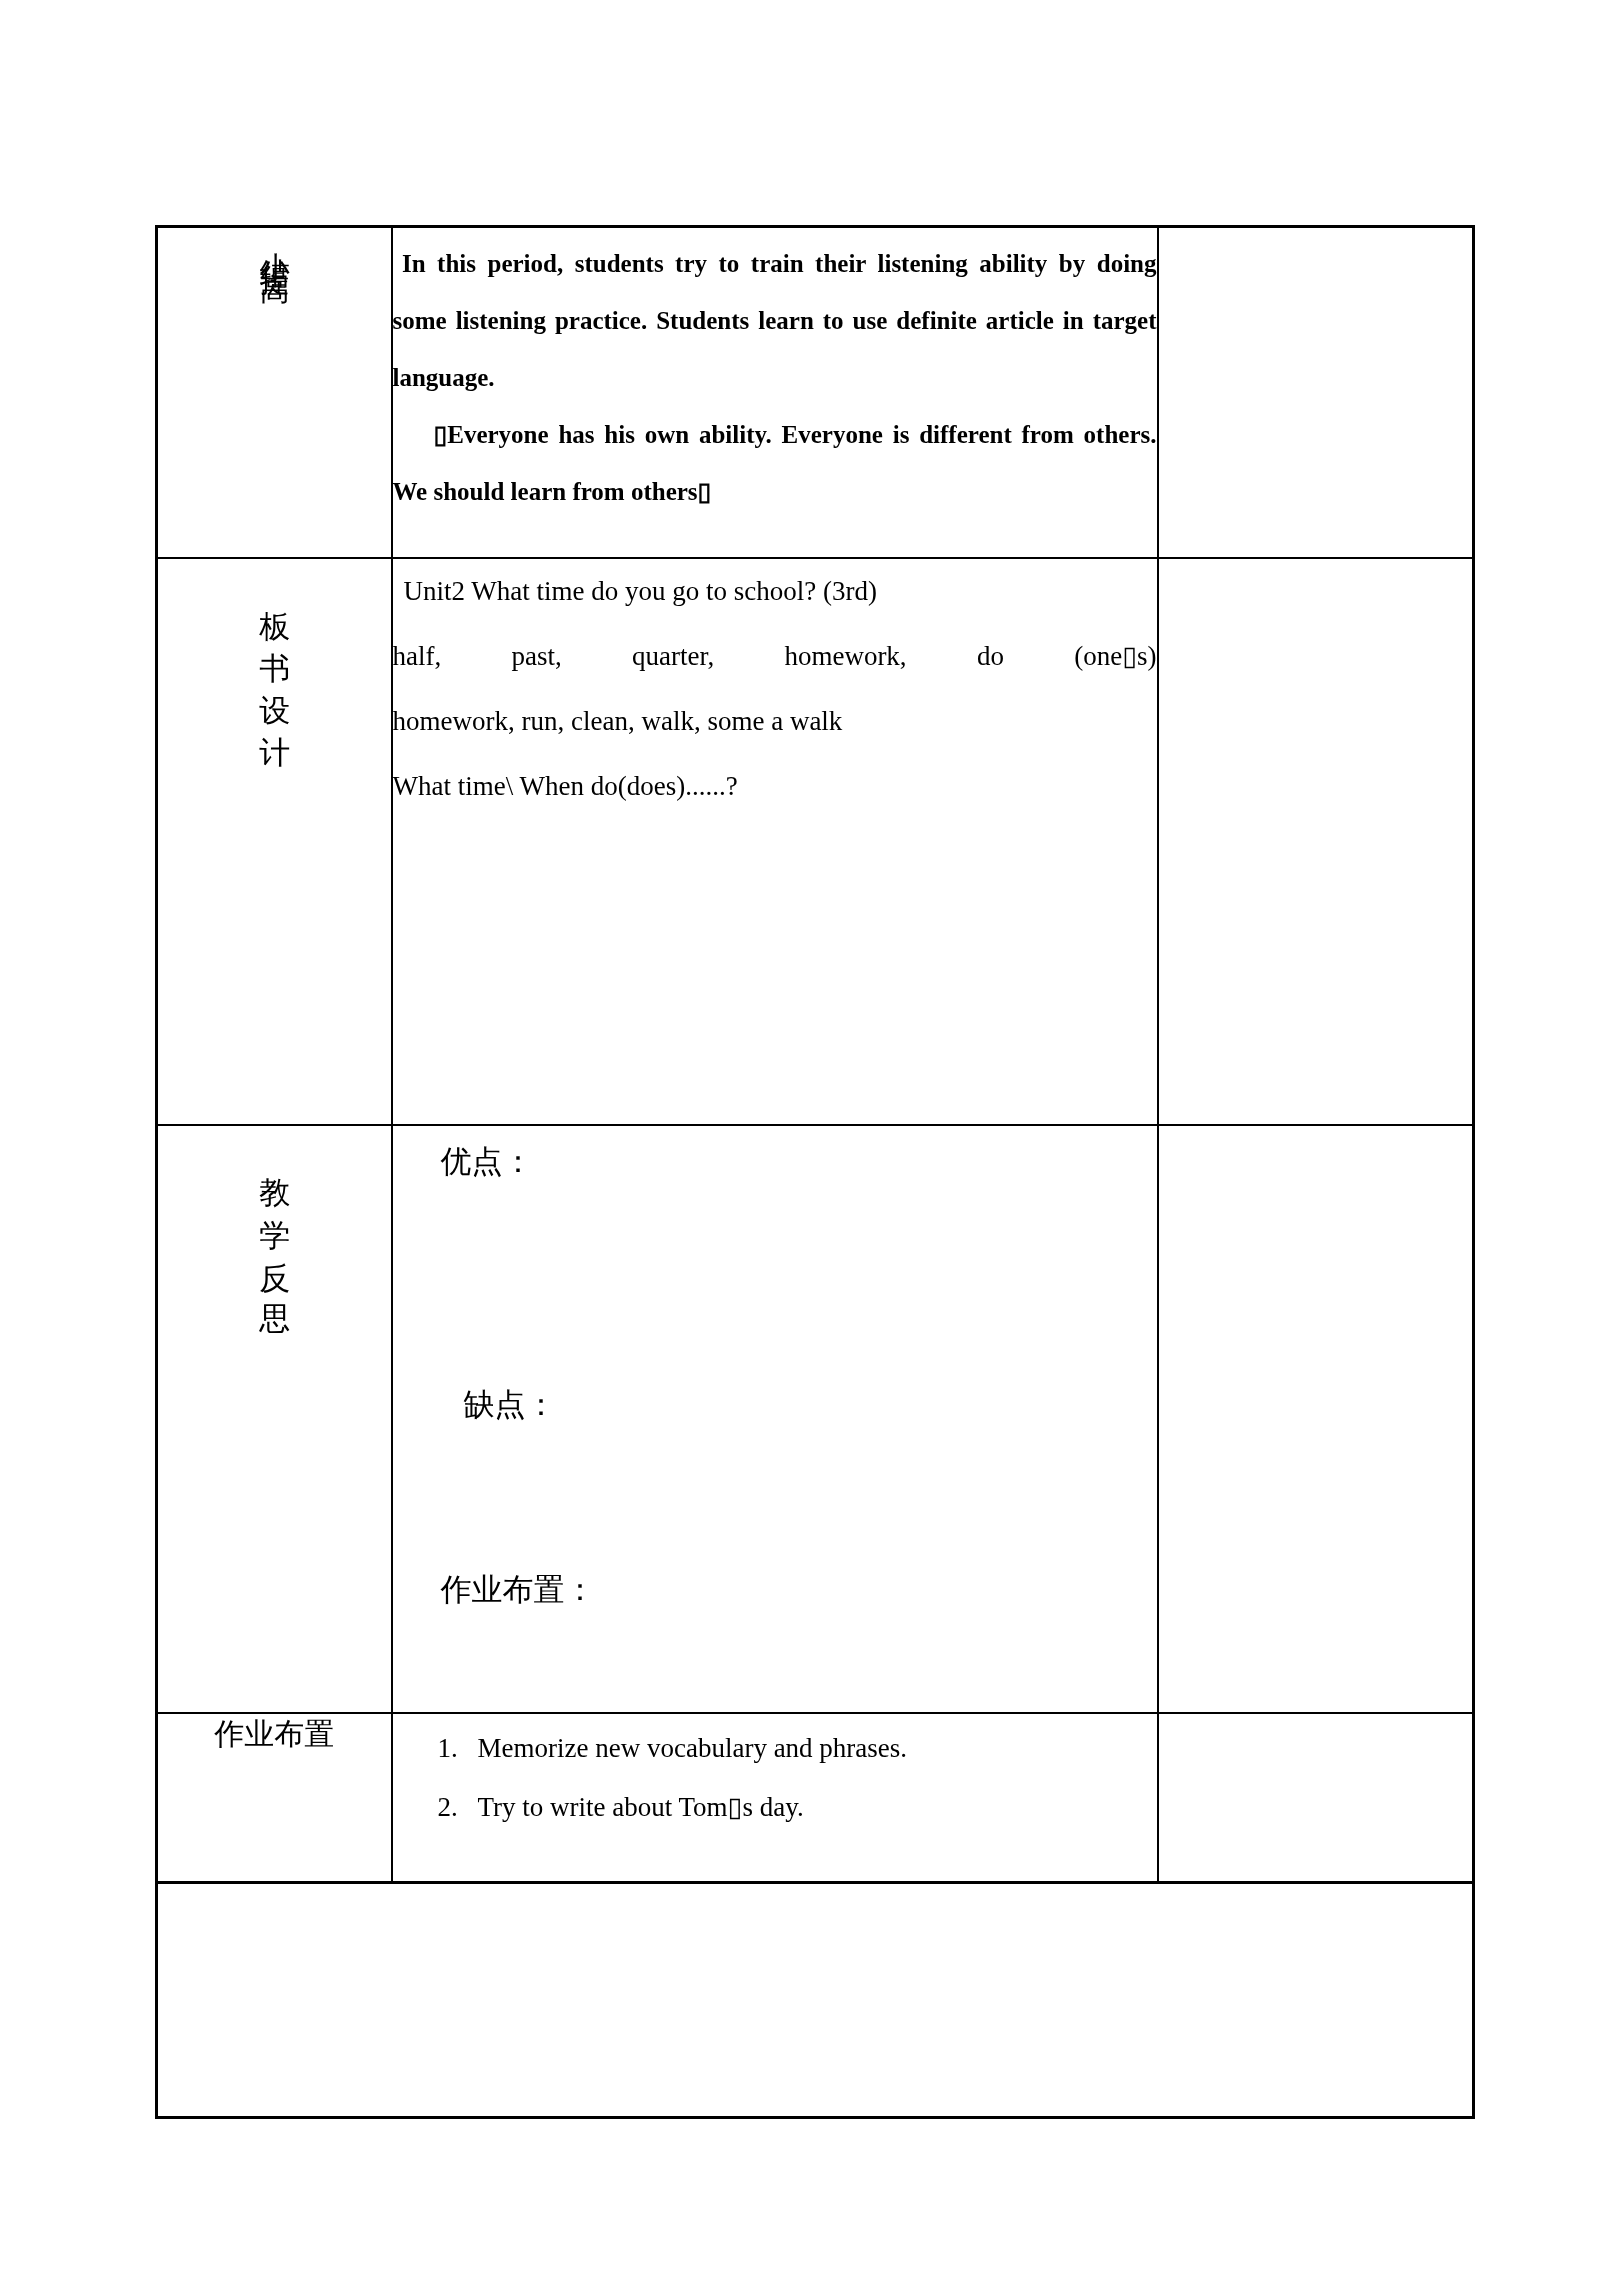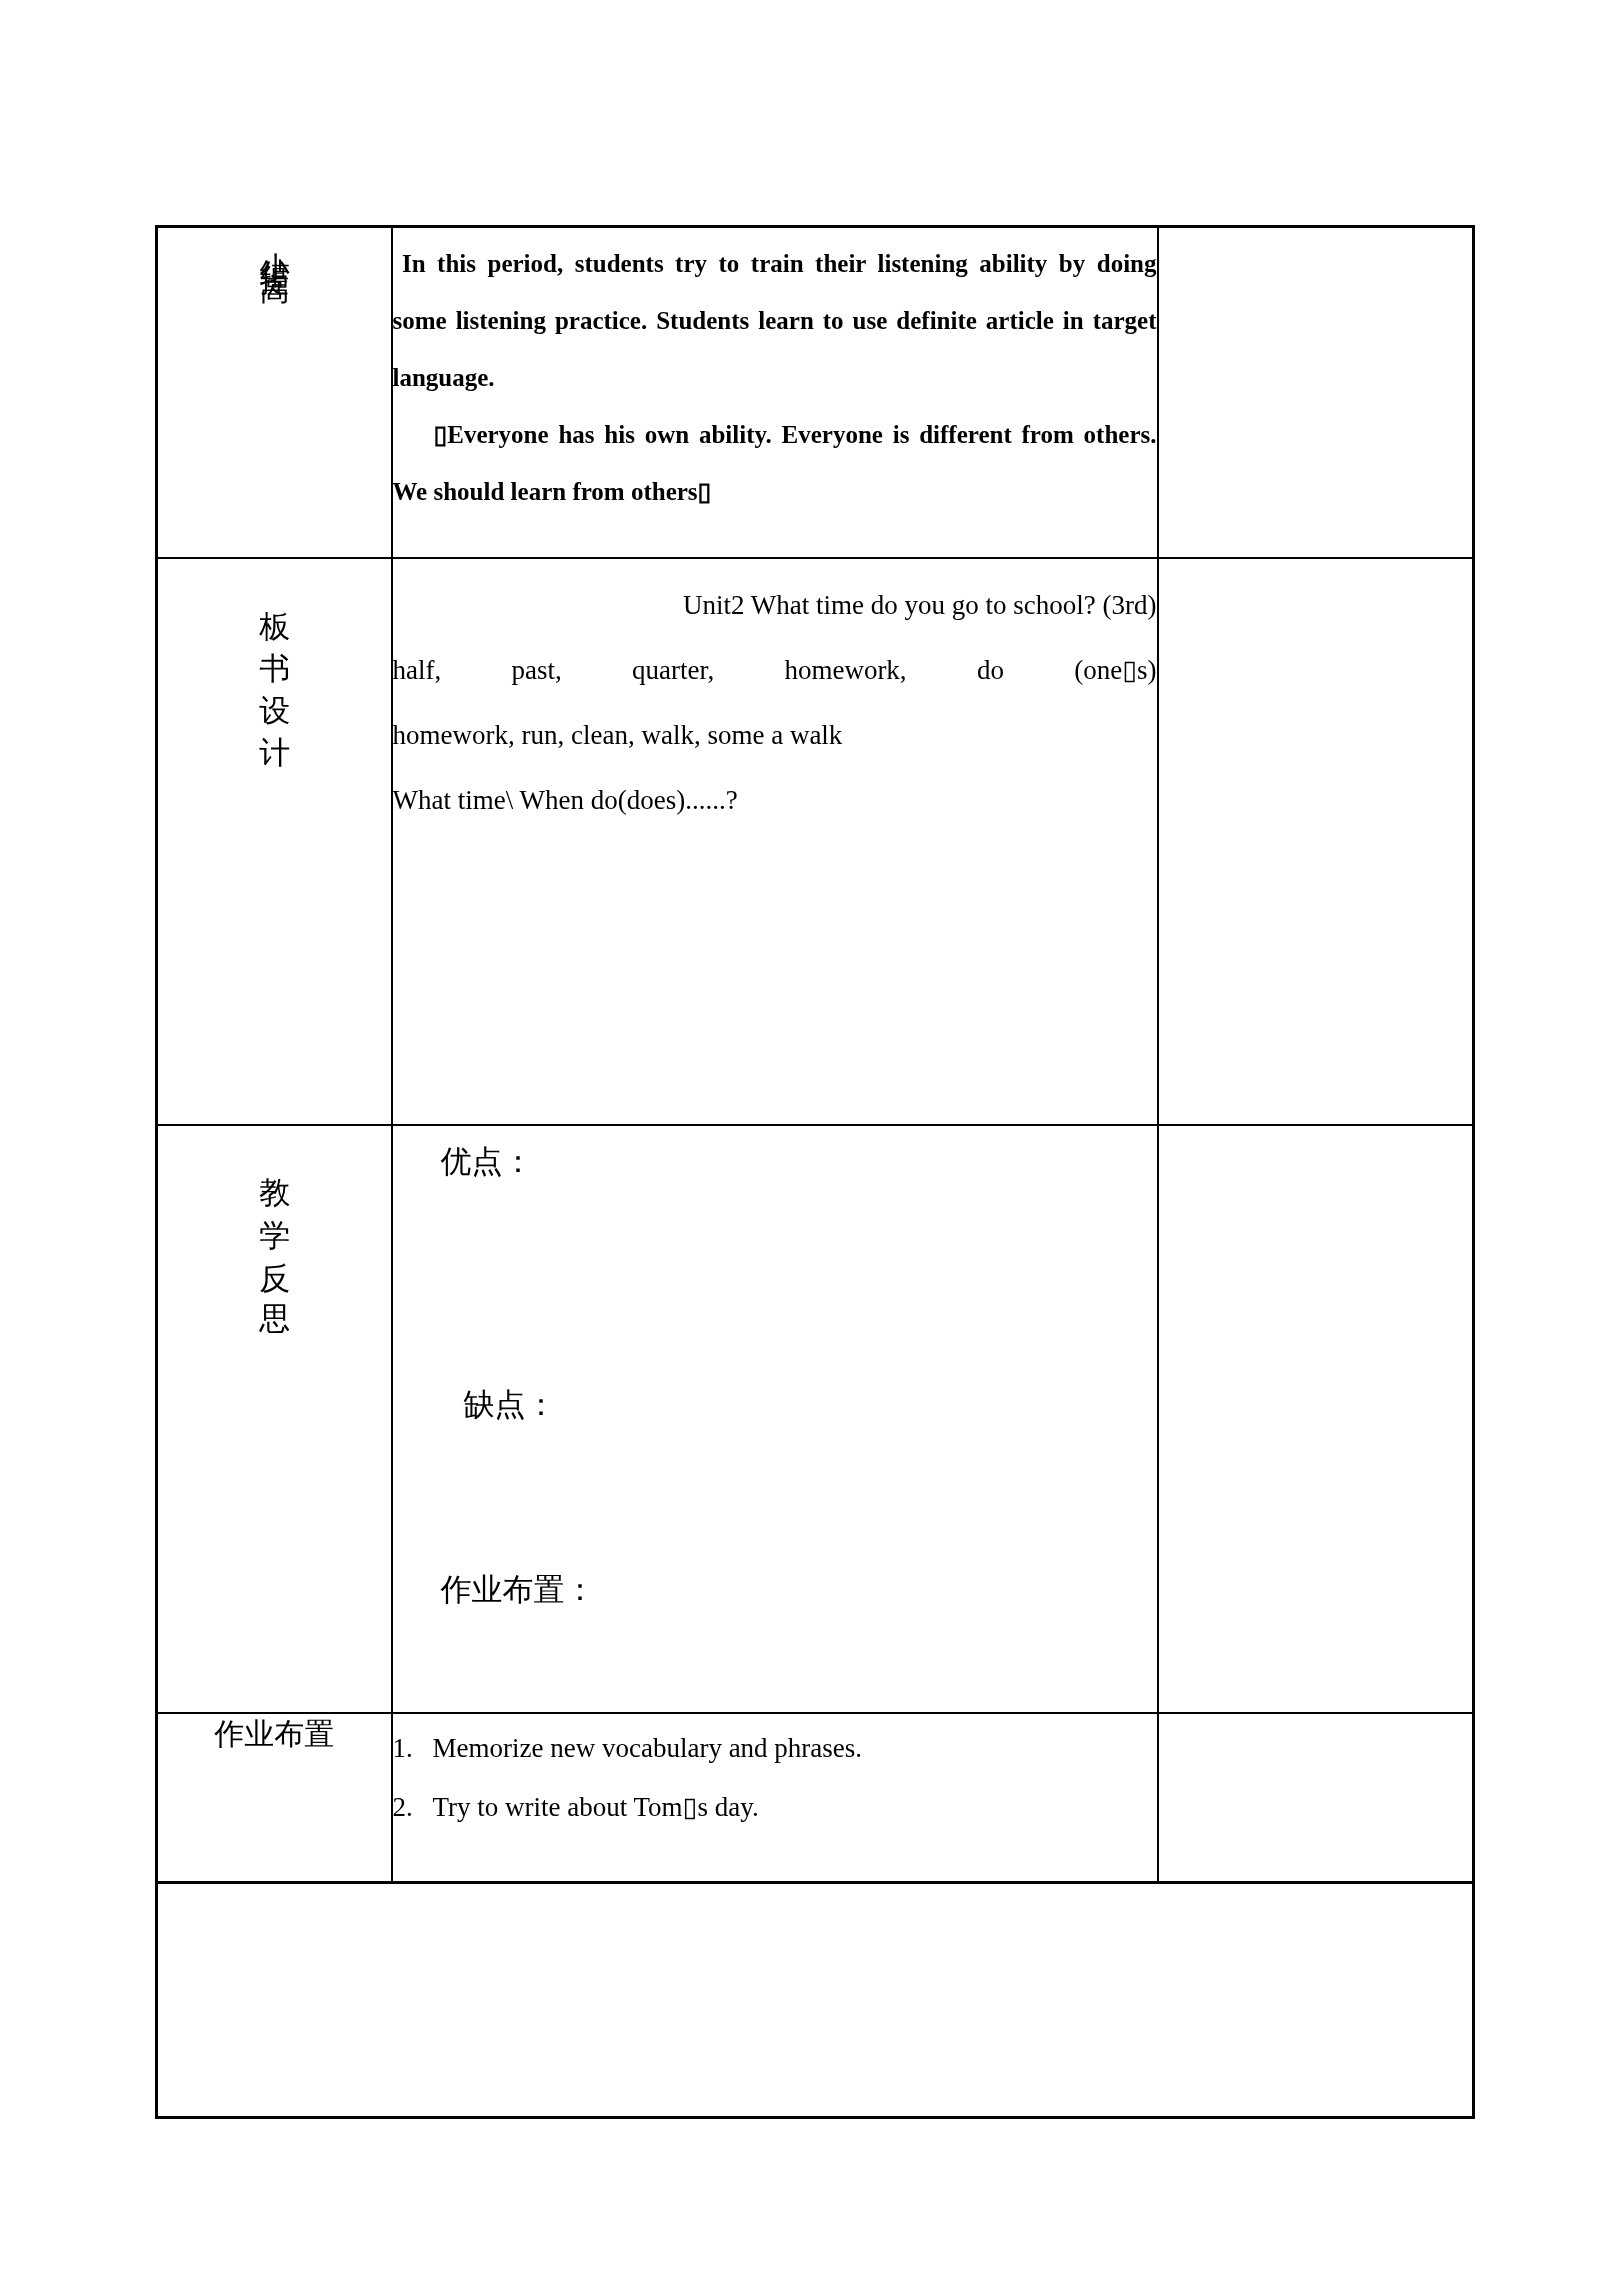--- a/index.html
+++ b/index.html
@@ -72,42 +72,42 @@
   .p-summary-1 { padding-top: 6.8px; text-indent: 9.5px; }
   .p-summary-2 { text-indent: 41px; }
 
   
   .serif-line {
     margin: 0;
     font-family: "Liberation Serif", serif;
     font-size: 27px;
     line-height: 65px;
   }
-  .p-board-1 { padding-top: 14px; text-indent: 11px; text-align: right; }
+  .p-board-1 { padding-top: 0; text-indent: 11px; }
   .p-board-2 { text-align: justify; text-align-last: justify; }
 
   
   .cn-item {
     font-family: Liberation Serif, serif;
     font-size: 31px;
     line-height: 38px;
     margin-left: 48px;
   }
   .cn-item.first  { margin-top: 17px; }
   .cn-item.second { margin-top: 205px; padding-left: 23px; }
   .cn-item.third  { margin-top: 147px; }
 
   
   .hw-line {
     font-family: "Liberation Serif", serif;
     font-size: 27px;
     line-height: 59px;
     white-space: nowrap;
   }
-  .hw-wrap { padding-top: 5.5px; }
+  .hw-wrap { padding-top: 5.5px; margin-left: 45px; }
   .hw-num { display: inline-block; min-width: 40px; }
 </style>
 </head>
 <body>
 
 <table class="doc-table">
   <colgroup>
       <col class="c1">
       <col class="c2">
       <col class="c3">

